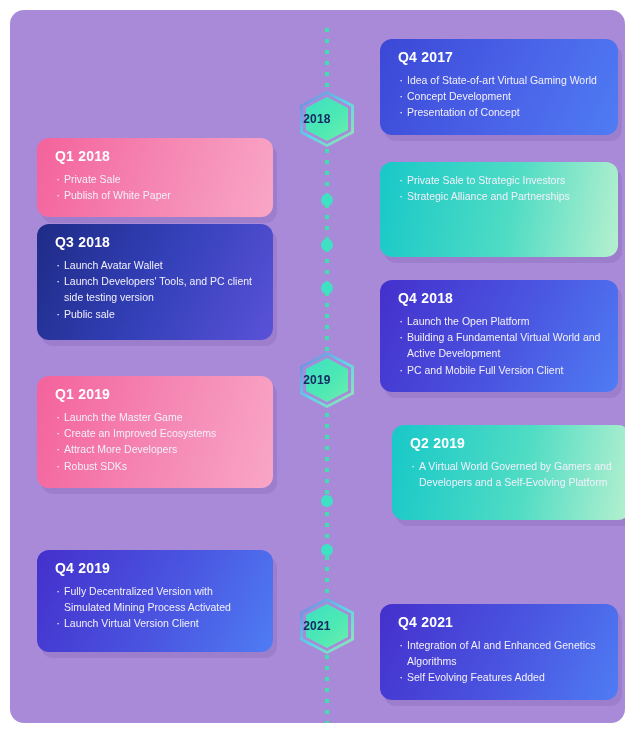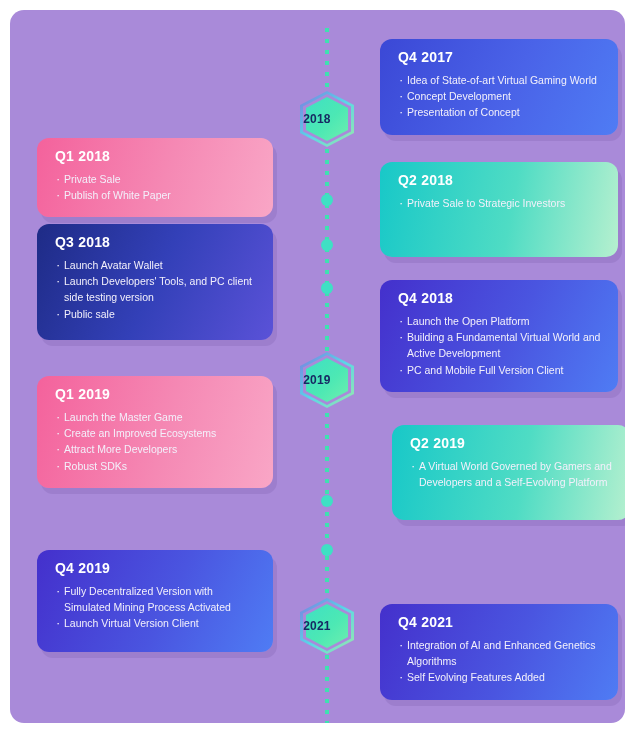--- a/index.html
+++ b/index.html
@@ -195,23 +195,23 @@
           </ul>
         </div>
         <div class="card grad-pink" style="left: 27px; top: 128px; width: 236px; min-height: 68px;">
           <div class="card-title">Q1 2018</div>
           <ul class="card-list">
             <li>Private Sale</li>
             <li>Publish of White Paper</li>
           </ul>
         </div>
         <div class="card grad-teal" style="left: 370px; top: 152px; width: 238px; min-height: 95px;">
-          <div class="card-title">Q2 2018</div>
           <ul class="card-list">
             <li>Private Sale to Strategic Investors</li>
+            <li>Strategic Alliance and Partnerships</li>
           </ul>
         </div>
         <div class="card grad-navy" style="left: 27px; top: 214px; width: 236px; min-height: 116px;">
           <div class="card-title">Q3 2018</div>
           <ul class="card-list">
             <li>Launch Avatar Wallet</li>
             <li>Launch Developers' Tools, and PC client side testing version</li>
             <li>Public sale</li>
           </ul>
         </div>

